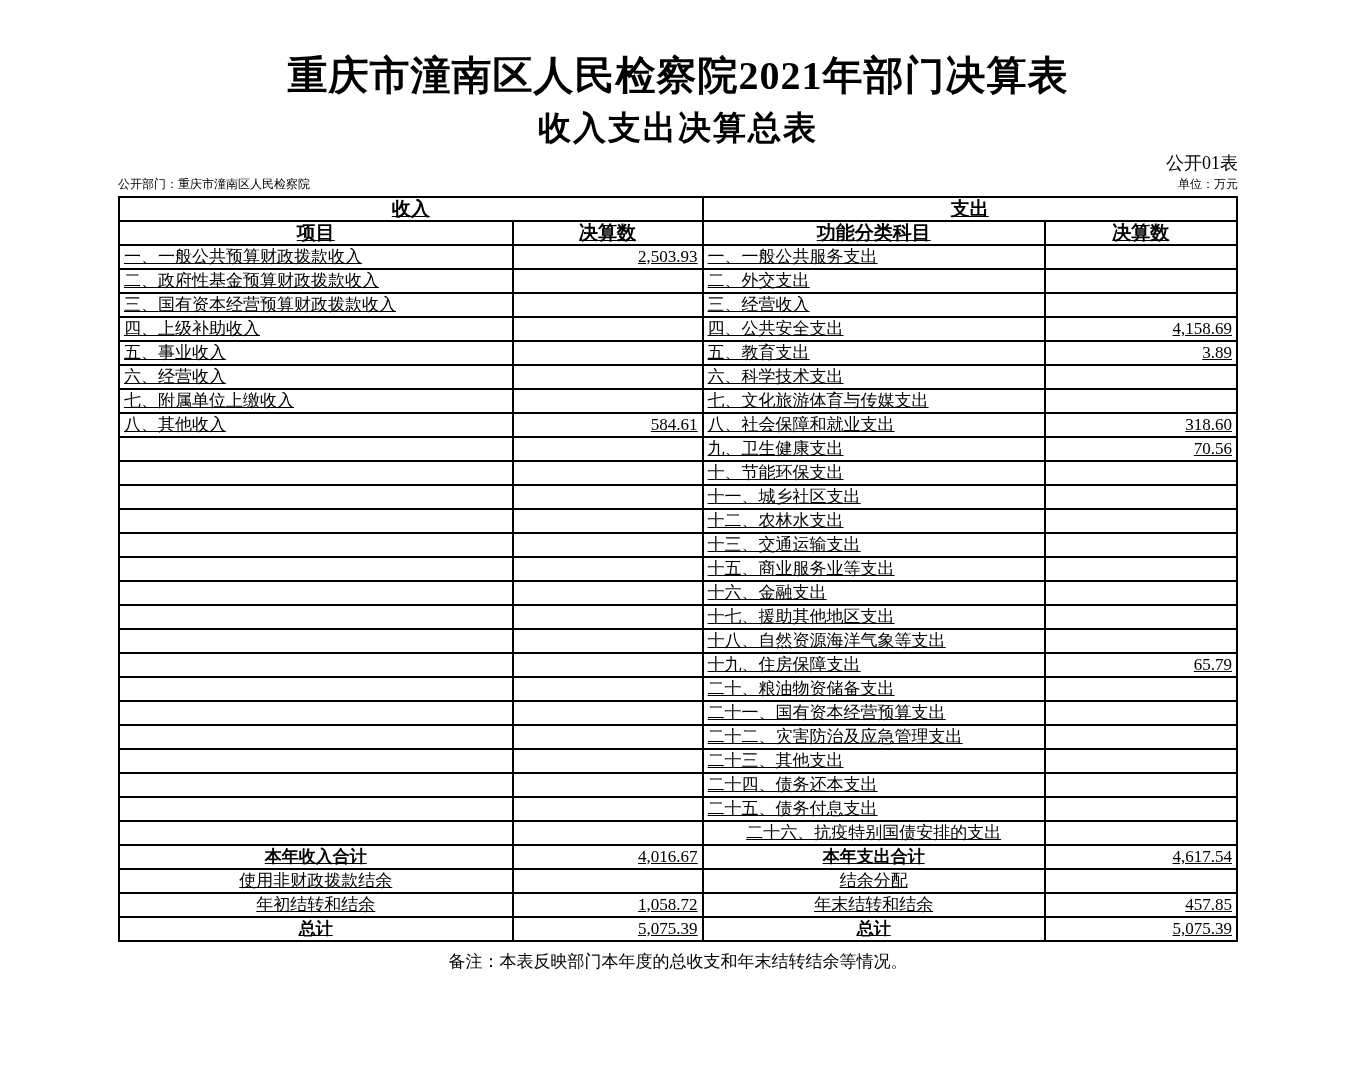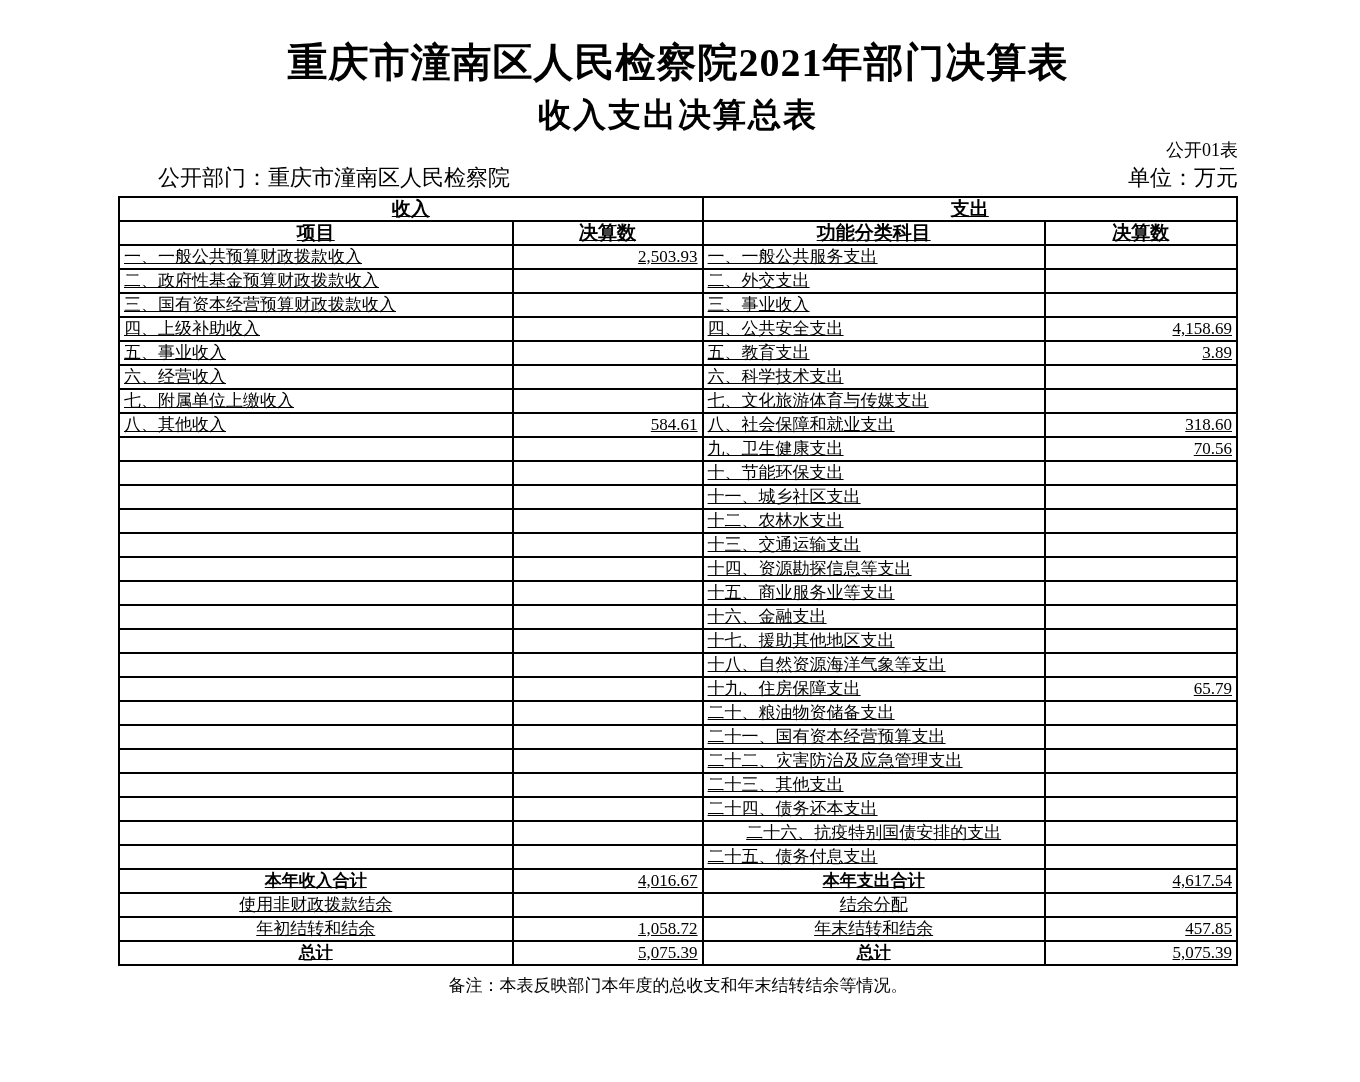--- a/index.html
+++ b/index.html
@@ -7,21 +7,21 @@
   body {
     width: 1360px;
     height: 1082px;
     font-family: "Liberation Serif", "DejaVu Serif", serif;
     color: #000;
     overflow: hidden;
   }
   .page {
     width: 1360px;
     height: 1082px;
-    padding: 4px 122px 0 118px;
+    padding: 17px 122px 0 118px;
     position: relative;
     border-radius: 20px;
   }
   .doc-title {
     text-align: center;
     font-size: 40px;
     font-weight: bold;
     padding-top: 36px;
     letter-spacing: 1px;
     line-height: 1.15;
@@ -36,25 +36,24 @@
   .table-code-line {
     text-align: right;
     font-size: 18px;
     margin-top: 2px;
     line-height: 1.2;
   }
   .meta-line {
     display: flex;
     justify-content: space-between;
     align-items: flex-end;
-    font-size: 22px;
+    font-size: 12px;
     margin-top: 2px;
     margin-bottom: 4px;
     line-height: 1.3;
-    margin-left: 40px;
   }
   table.main {
     width: 100%;
     border-collapse: collapse;
     table-layout: fixed;
     text-decoration: underline;
   }
   table.main th, table.main td {
     border: 2px solid #000;
     height: 24px;
@@ -123,21 +122,21 @@
         </tr>
         <tr>
           <td class="item">二、政府性基金预算财政拨款收入</td>
           <td class="num"></td>
           <td class="item">二、外交支出</td>
           <td class="num"></td>
         </tr>
         <tr>
           <td class="item">三、国有资本经营预算财政拨款收入</td>
           <td class="num"></td>
-          <td class="item">三、事业收入</td>
+          <td class="item">三、经营收入</td>
           <td class="num"></td>
         </tr>
         <tr>
           <td class="item">四、上级补助收入</td>
           <td class="num"></td>
           <td class="item">四、公共安全支出</td>
           <td class="num">4,158.69</td>
         </tr>
         <tr>
           <td class="item">五、事业收入</td>
@@ -189,26 +188,20 @@
         </tr>
         <tr>
           <td class="item"></td>
           <td class="num"></td>
           <td class="item">十三、交通运输支出</td>
           <td class="num"></td>
         </tr>
         <tr>
           <td class="item"></td>
           <td class="num"></td>
-          <td class="item">十四、资源勘探信息等支出</td>
-          <td class="num"></td>
-        </tr>
-        <tr>
-          <td class="item"></td>
-          <td class="num"></td>
           <td class="item">十五、商业服务业等支出</td>
           <td class="num"></td>
         </tr>
         <tr>
           <td class="item"></td>
           <td class="num"></td>
           <td class="item">十六、金融支出</td>
           <td class="num"></td>
         </tr>
         <tr>
@@ -255,27 +248,27 @@
         </tr>
         <tr>
           <td class="item"></td>
           <td class="num"></td>
           <td class="item">二十四、债务还本支出</td>
           <td class="num"></td>
         </tr>
         <tr>
           <td class="item"></td>
           <td class="num"></td>
+          <td class="item">二十五、债务付息支出</td>
+          <td class="num"></td>
+        </tr>
+        <tr>
+          <td class="item"></td>
+          <td class="num"></td>
           <td class="item center">二十六、抗疫特别国债安排的支出</td>
-          <td class="num"></td>
-        </tr>
-        <tr>
-          <td class="item"></td>
-          <td class="num"></td>
-          <td class="item">二十五、债务付息支出</td>
           <td class="num"></td>
         </tr>
       </tbody>
     <tbody id="footer-rows">
         <tr>
           <td class="item center bold">本年收入合计</td>
           <td class="num">4,016.67</td>
           <td class="item center bold">本年支出合计</td>
           <td class="num">4,617.54</td>
         </tr>

